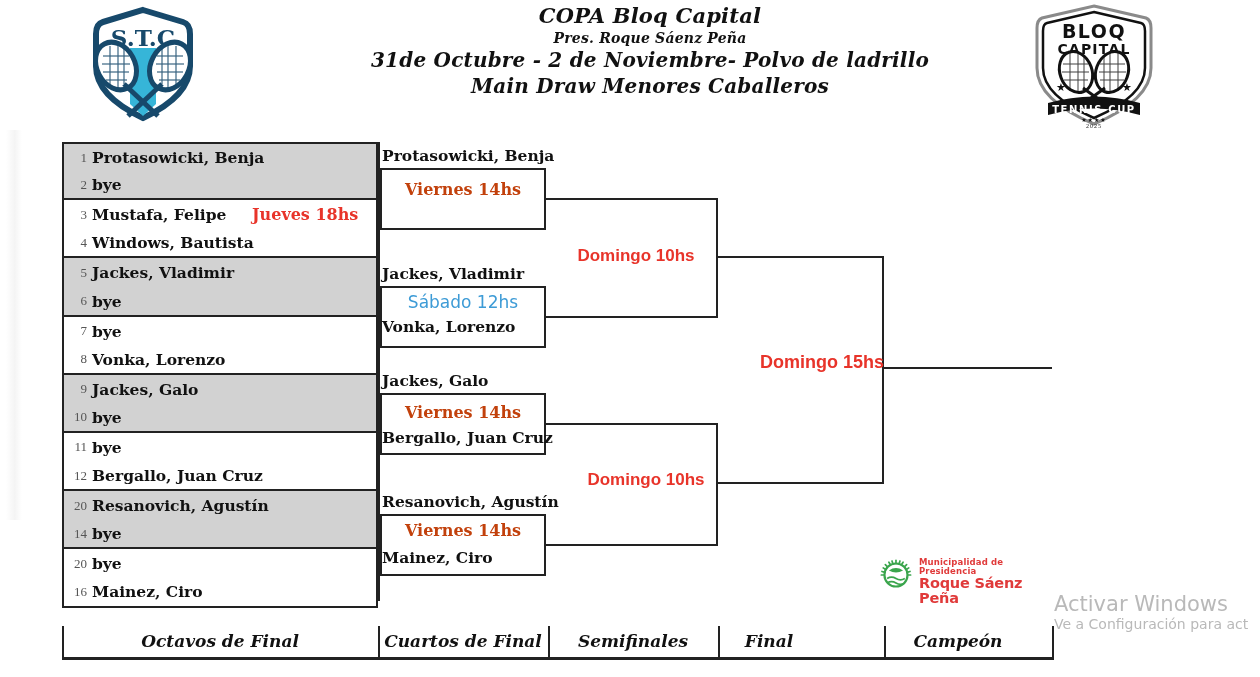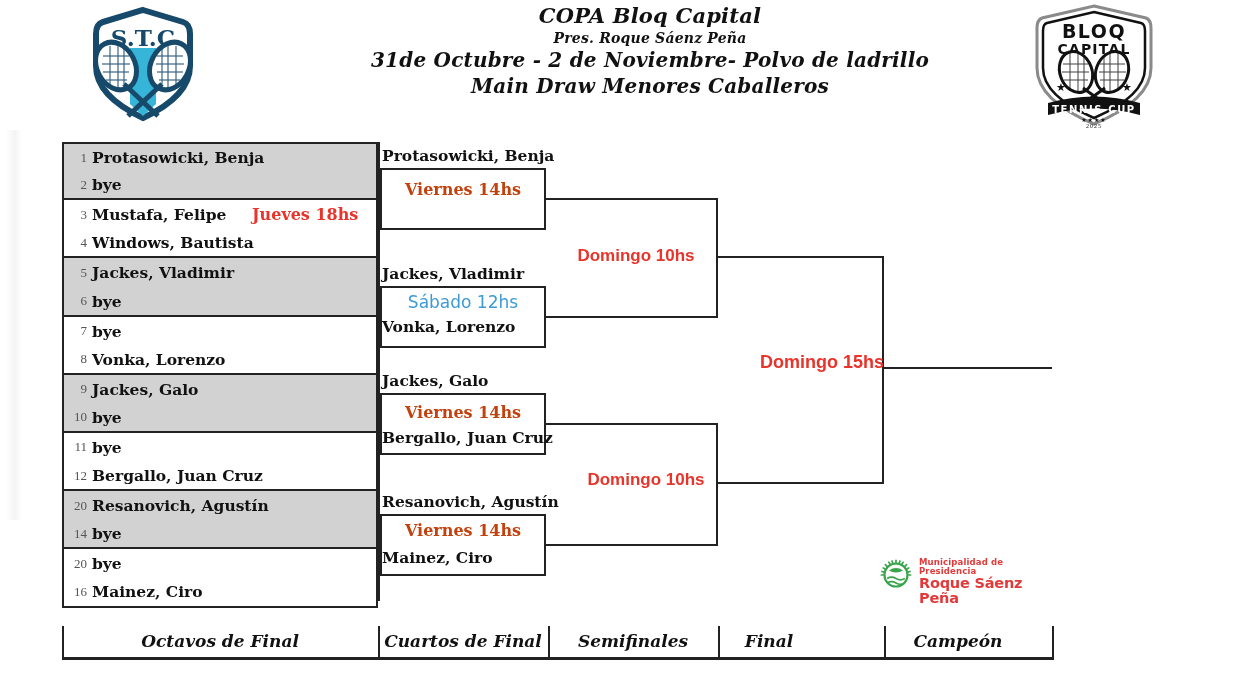--- a/index.html
+++ b/index.html
@@ -346,14 +346,18 @@
     <div class="tick" style="left:656px;"></div>
     <div class="tick" style="left:822px;"></div>
     <div class="tick" style="left:990px;"></div>
     <div class="lname" style="left:0px;width:316px;">Octavos de Final</div>
     <div class="lname" style="left:316px;width:170px;">Cuartos de Final</div>
     <div class="lname" style="left:486px;width:170px;">Semifinales</div>
     <div class="lname" style="left:624px;width:166px;text-align:center;">Final</div>
     <div class="lname" style="left:822px;width:148px;">Campeón</div>
   </div>
 
+  <div class="watermark">
+    <div class="wm1">Activar Windows</div>
+    <div class="wm2">Ve a Configuración para act</div>
+  </div>
 
 </div>
 
 </body></html>

